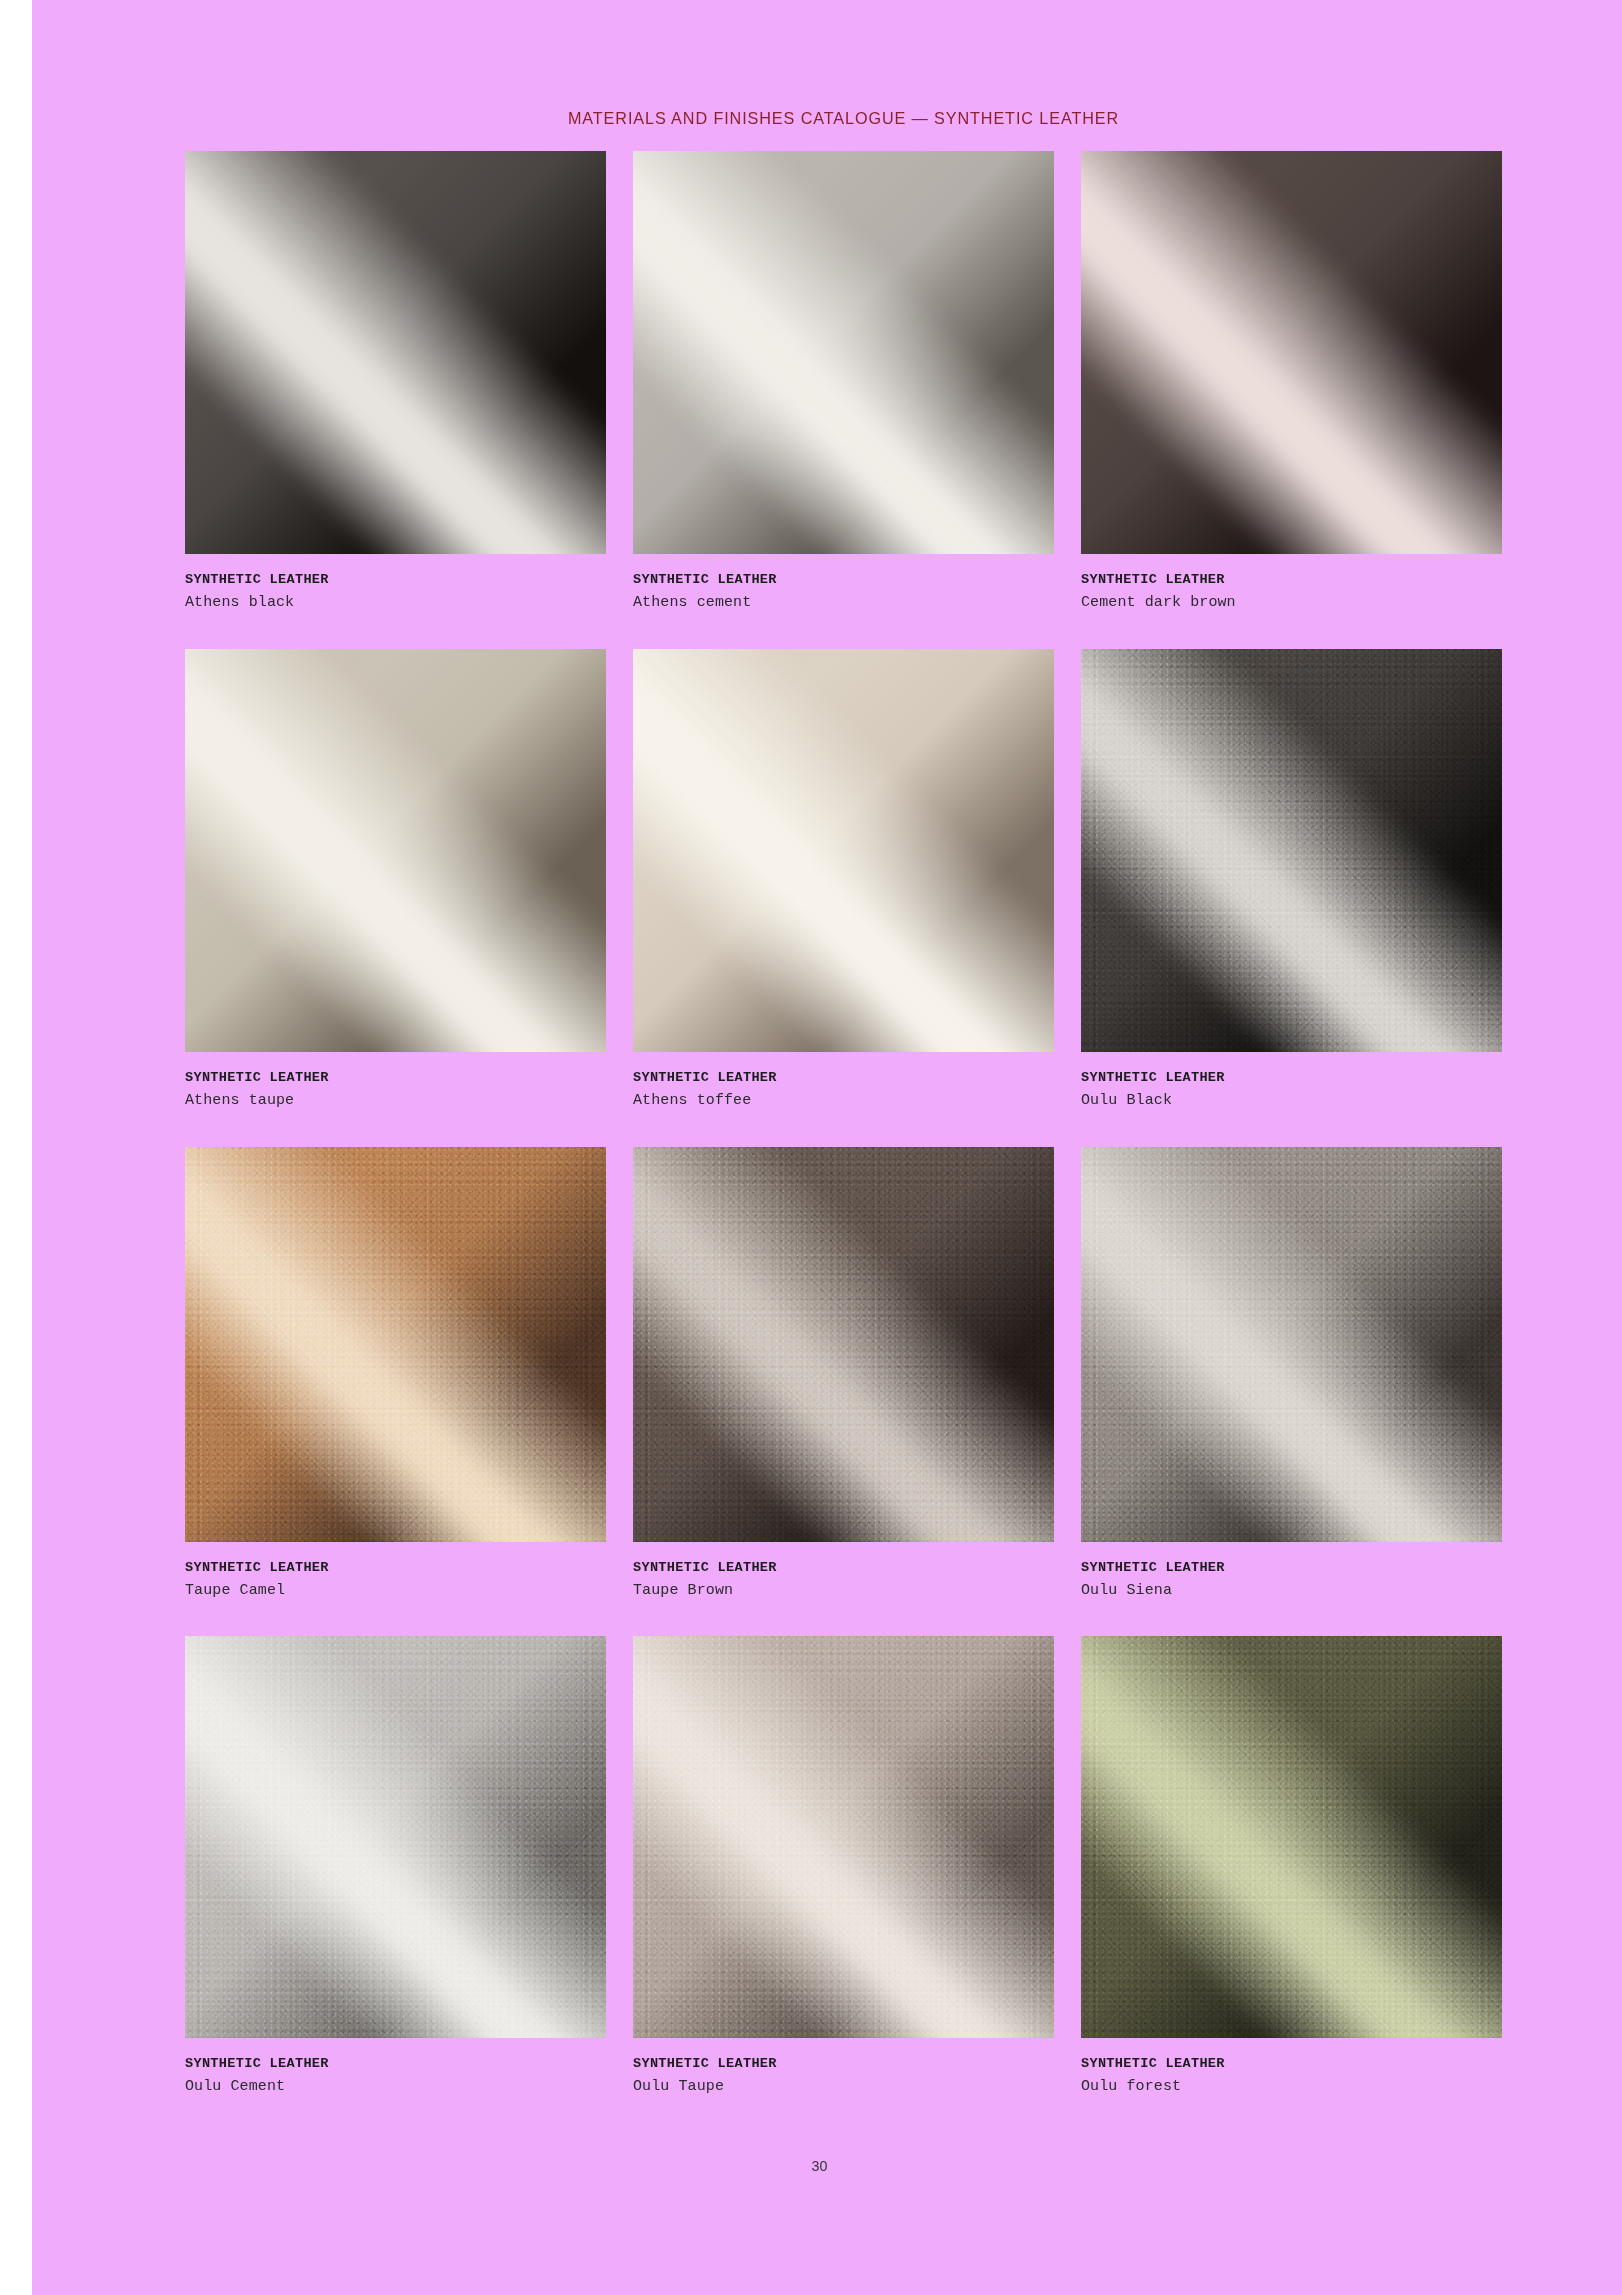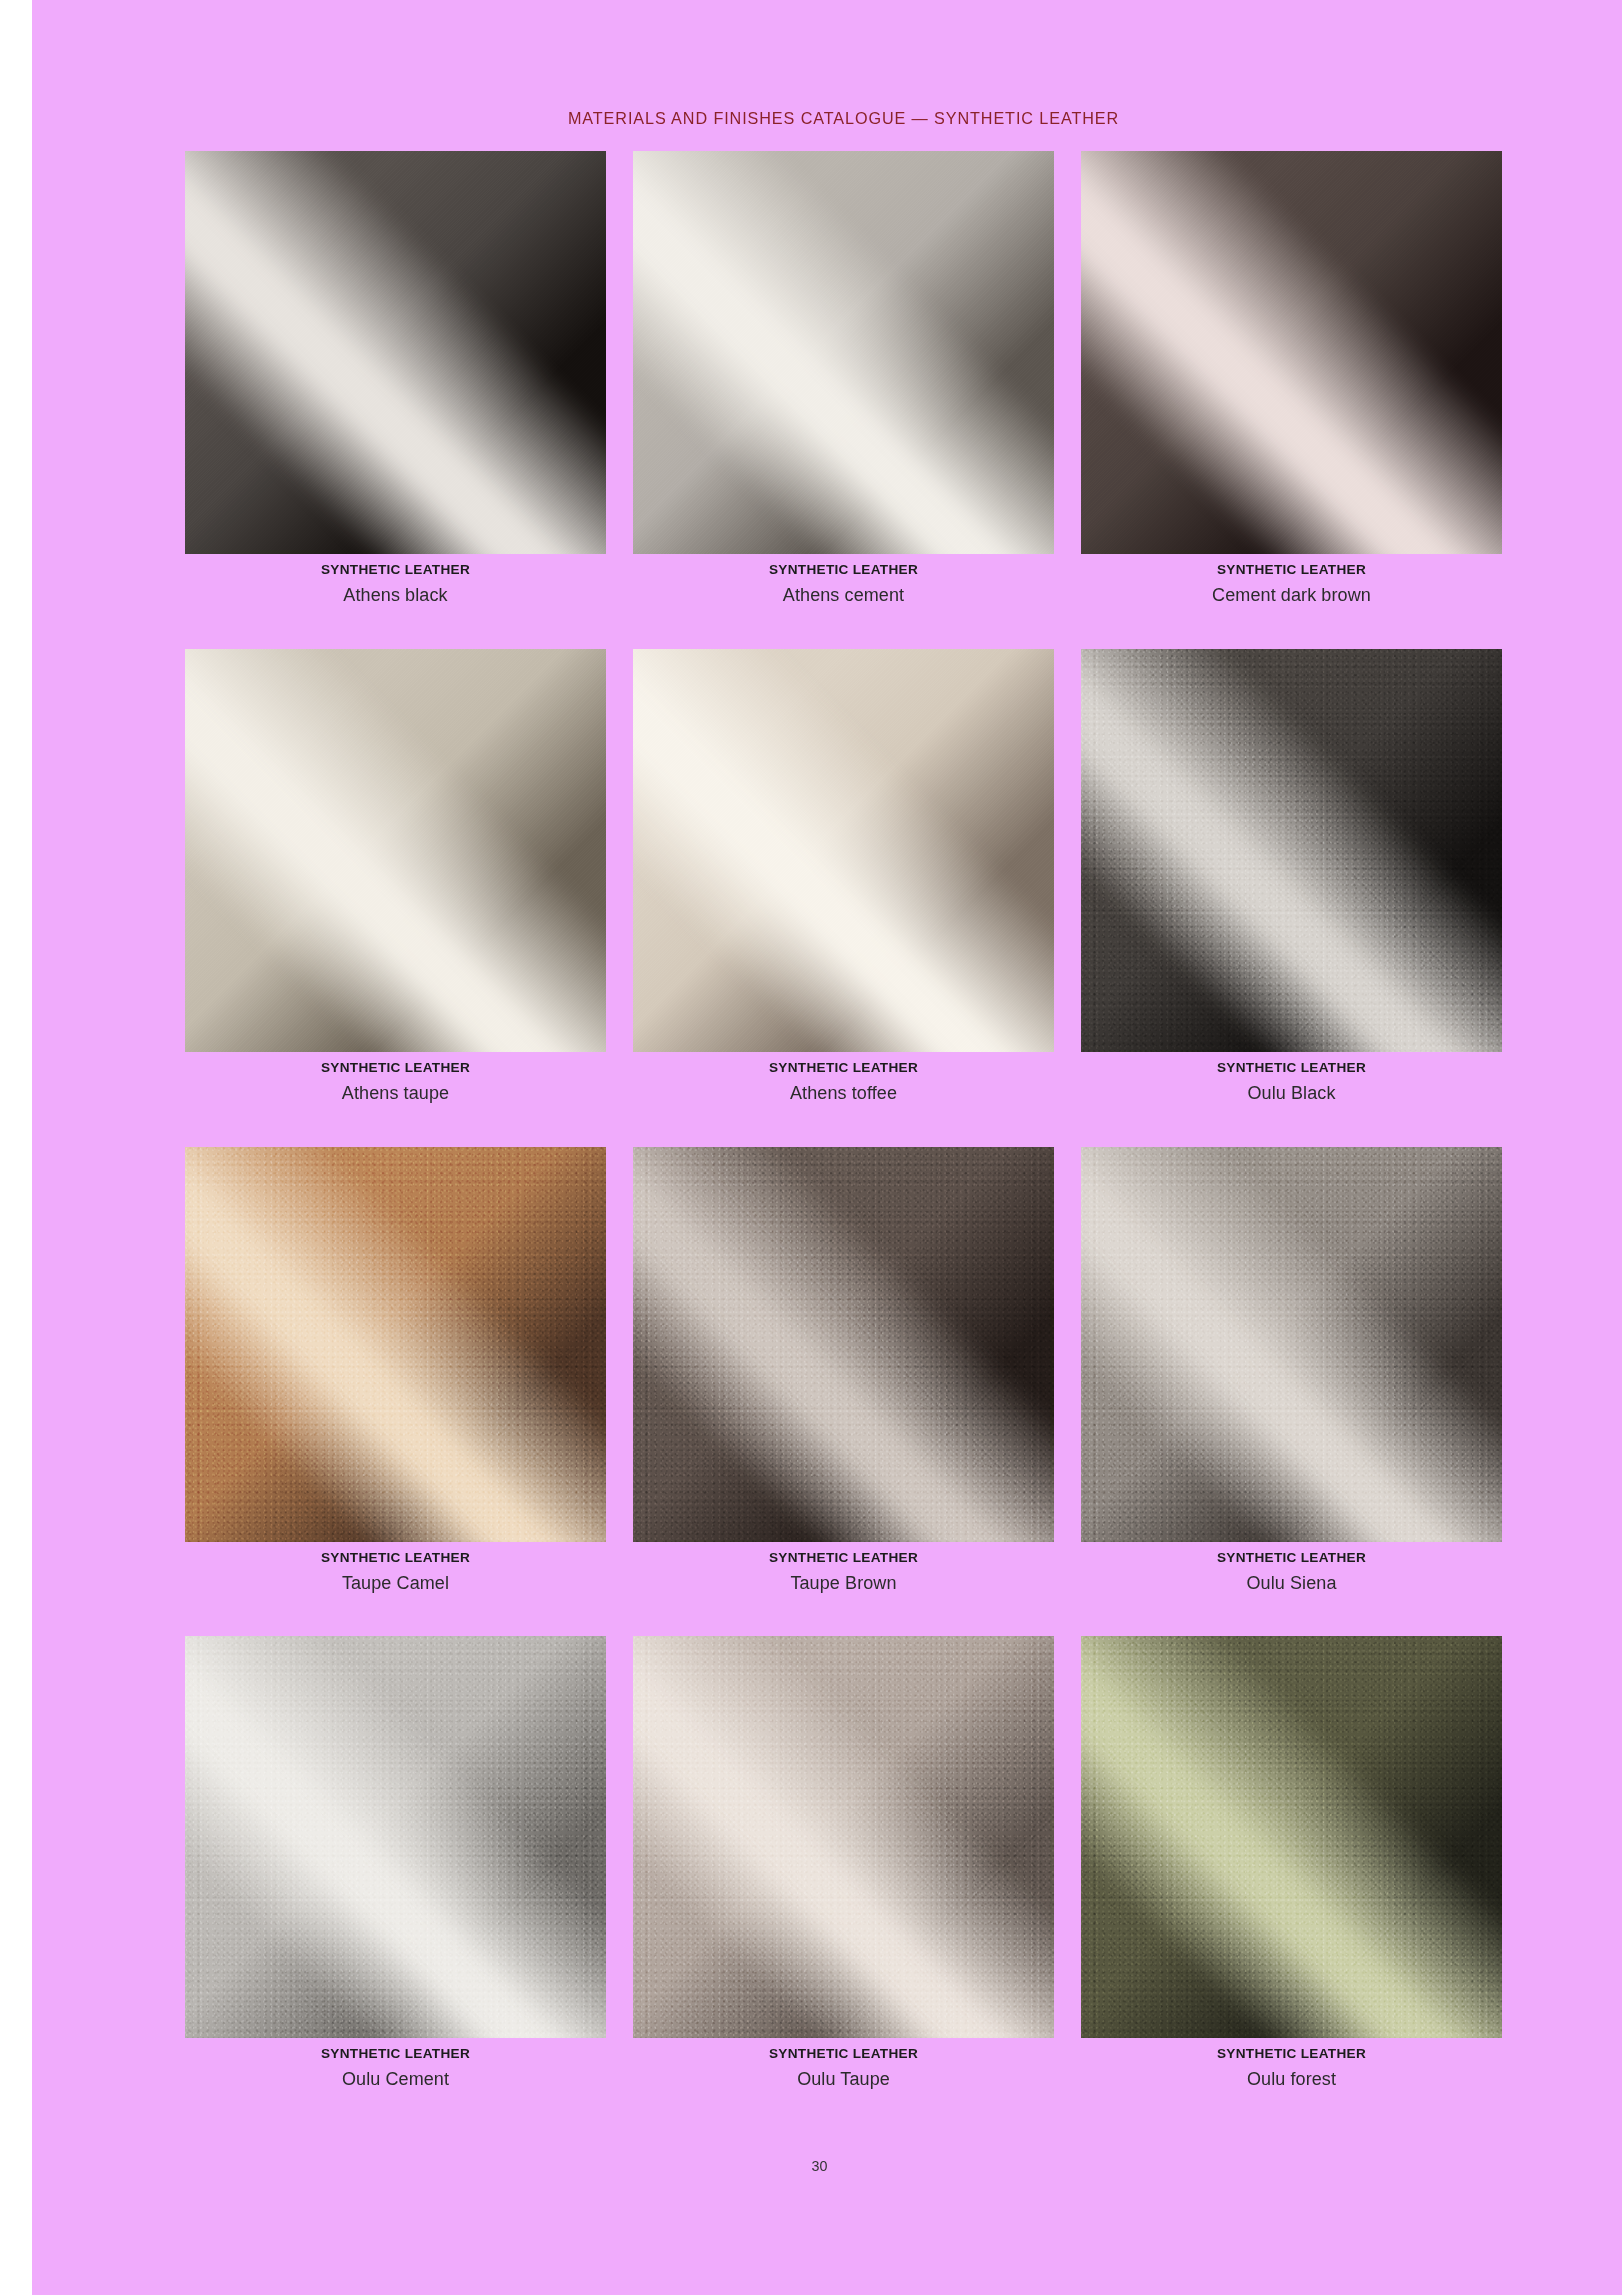--- a/index.html
+++ b/index.html
@@ -48,28 +48,28 @@
       radial-gradient(circle at 8% 88%, rgba(255,255,255,.30) 0 0.6px, rgba(0,0,0,0) 1px),
       radial-gradient(circle at 50% 45%, rgba(0,0,0,.30) 0 0.6px, rgba(0,0,0,0) 1.2px);
     background-size:7.1px 7.1px, 8.4px 8.4px, 5.8px 5.8px, 9.7px 9.7px, 7.8px 7.8px, 5.2px 5.2px;
   }
   .swatch.smooth .grain{
     opacity:.18;
     background-image:repeating-linear-gradient(135deg, rgba(255,255,255,.10) 0 0.6px, rgba(0,0,0,.06) 0.6px 1.9px);
   }
 
   .caption{
-    width:421px;text-align:center;padding-top:8px;box-sizing:border-box;
+    width:421px;text-align:left;padding-top:18px;box-sizing:border-box;font-family:Liberation Mono, monospace;
   }
   .caption .material{
     font-size:13.6px;font-weight:bold;color:#1c1c1c;letter-spacing:0.3px;
     line-height:1.25;
   }
   .caption .variant{
-    font-size:18px;font-weight:400;color:#2b2b2b;letter-spacing:0.1px;
+    font-size:15px;font-weight:400;color:#2b2b2b;letter-spacing:0.1px;
     line-height:1.45;margin-top:2.6px;
   }
 
   .page-number{
     position:absolute;left:0;top:2158px;width:1575px;text-align:center;
     font-size:14.3px;color:#333;font-weight:400;
   }
 </style>
 </head>
 <body>

